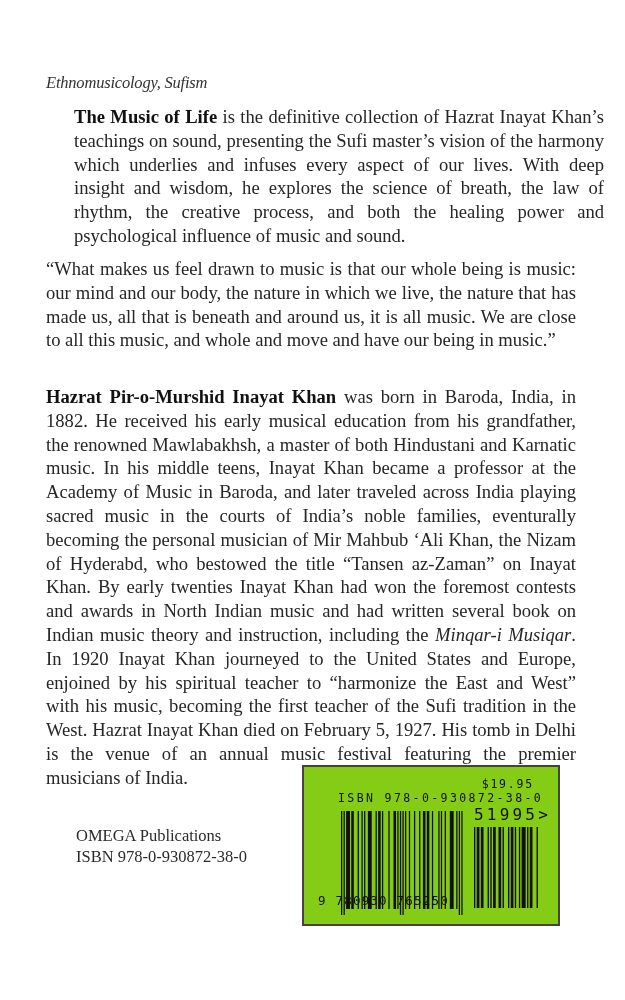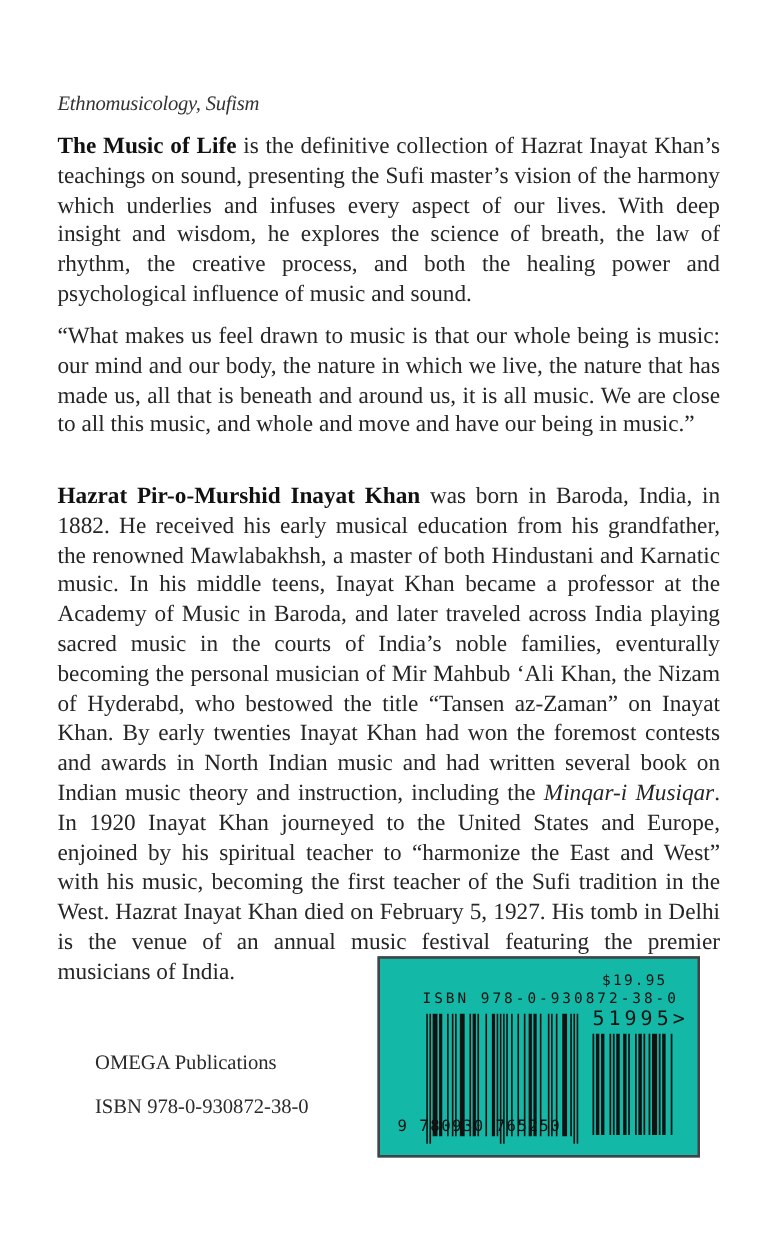--- a/index.html
+++ b/index.html
@@ -2,29 +2,29 @@
 <html><head>
 <meta charset="utf-8">
 <style>
   html, body { margin: 0; padding: 0; background: #ffffff; }
   body { width: 625px; height: 1000px; position: relative; overflow: hidden;
          font-family: "Liberation Serif", "DejaVu Serif", serif; color: #1f1f1f; }
   .page { position: absolute; left: 46px; top: 0; width: 530px; }
   .genre { position: absolute; top: 73px; left: 0; font-style: italic; font-size: 16.5px; color: #333; letter-spacing: -0.2px; }
   .para { position: absolute; left: 0; width: 530px; font-size: 18.6px; line-height: 23.8px;
           text-align: justify; color: #262626; margin: 0; }
-  .p1 { top: 105px; }
+  .p1 { top: 105px; margin-left: 28px; }
   .p2 { top: 257px; }
   .p3 { top: 385px; hyphens: manual; }
   .para b { font-weight: bold; color: #111; }
   .para i { font-style: italic; }
   .publisher { position: absolute; left: 76px; top: 826px; font-size: 16.5px; line-height: 20.5px; color: #2a2a2a; }
-  .publisher div { white-space: nowrap; margin-top: 14px; }
+  .publisher div { white-space: nowrap; }
   .barcode-box { position: absolute; left: 302px; top: 765px; width: 254px; height: 157px;
-                 border: 2px solid #4a3f44; background: #14b8a6; }
+                 border: 2px solid #4a3f44; background: #84cc16; }
   .bc-text { position: absolute; font-family: "DejaVu Sans Mono", "Liberation Mono", monospace;
              font-size: 11.5px; color: #111; letter-spacing: 2.4px; white-space: nowrap; }
   .bc-price { right: 24px; top: 10px; letter-spacing: 1.8px; }
   .bc-isbn { left: 34px; top: 24px; }
   .bc-supp { left: 170px; top: 38px; letter-spacing: 3.2px; font-size: 16px; }
   .bc-digits { left: 14px; top: 126px; font-size: 12.5px; letter-spacing: 1.2px; }
   svg.bars { position: absolute; left: 0; top: 0; }
 </style>
 </head>
 <body>

